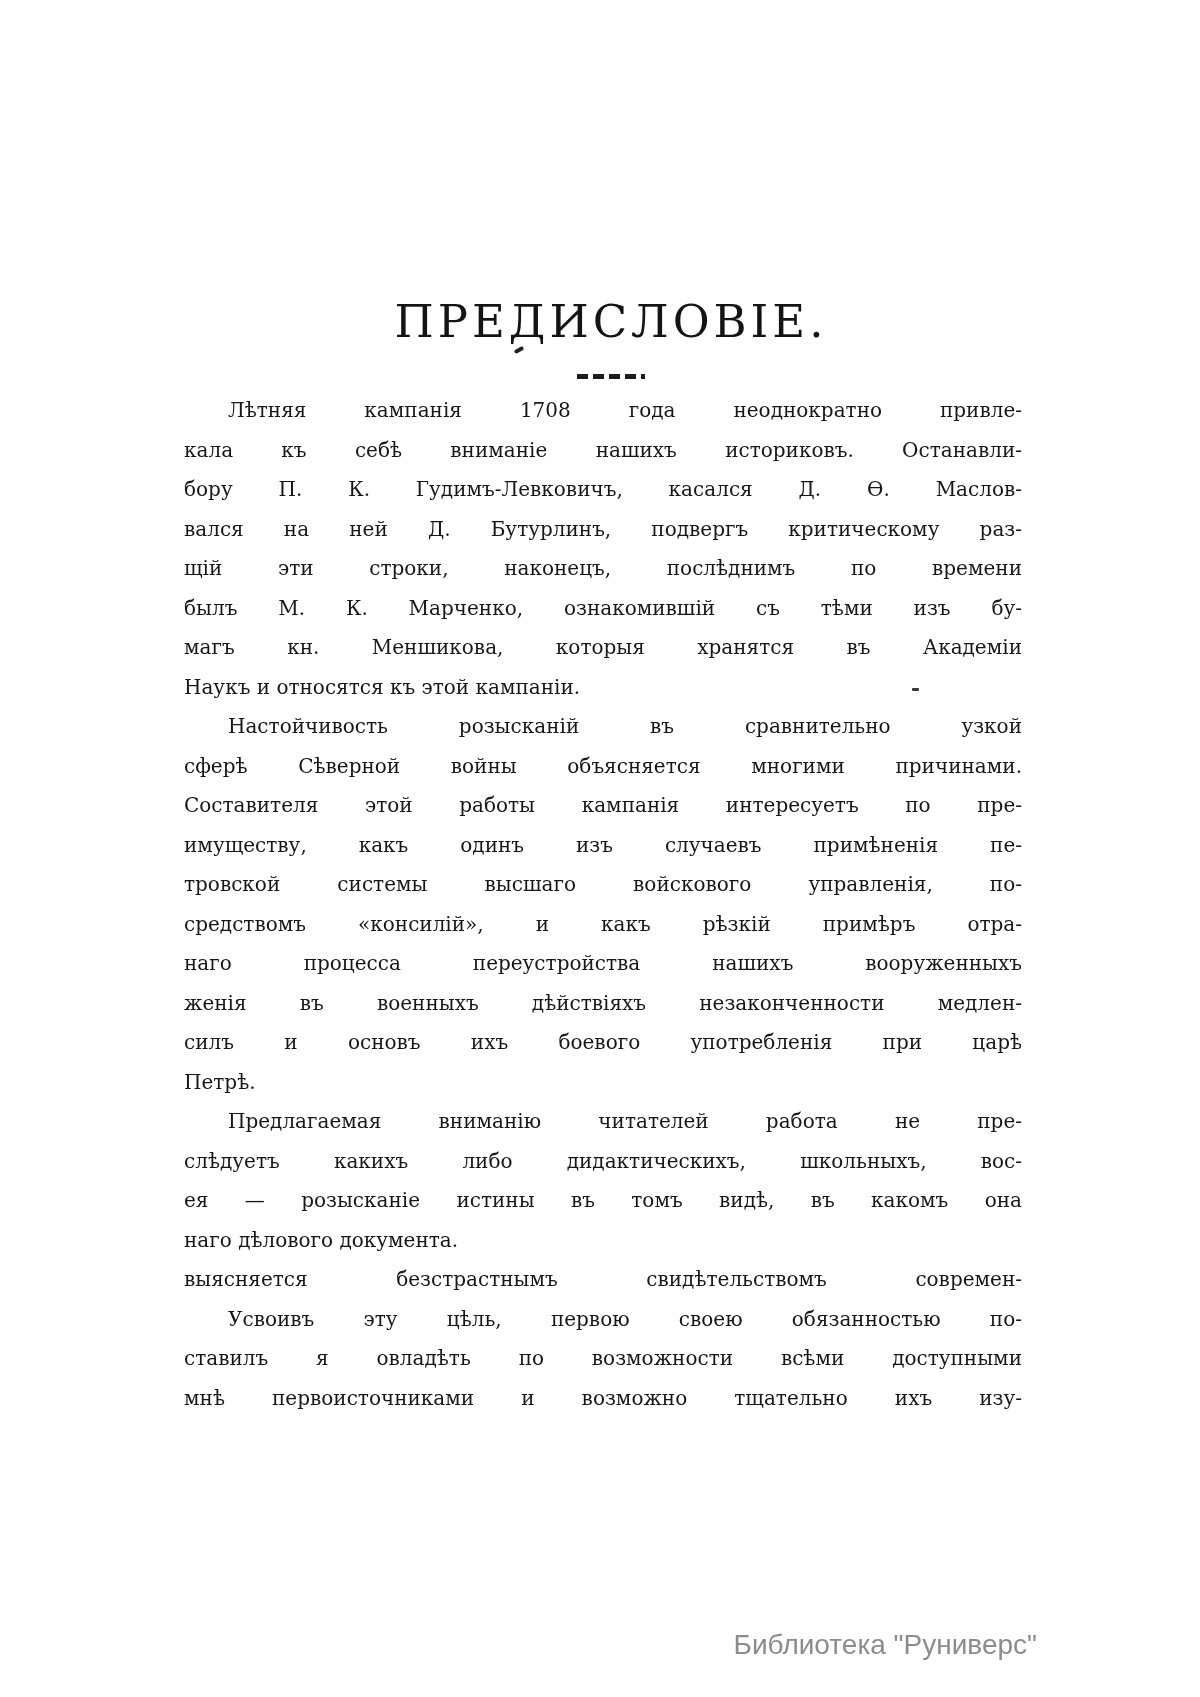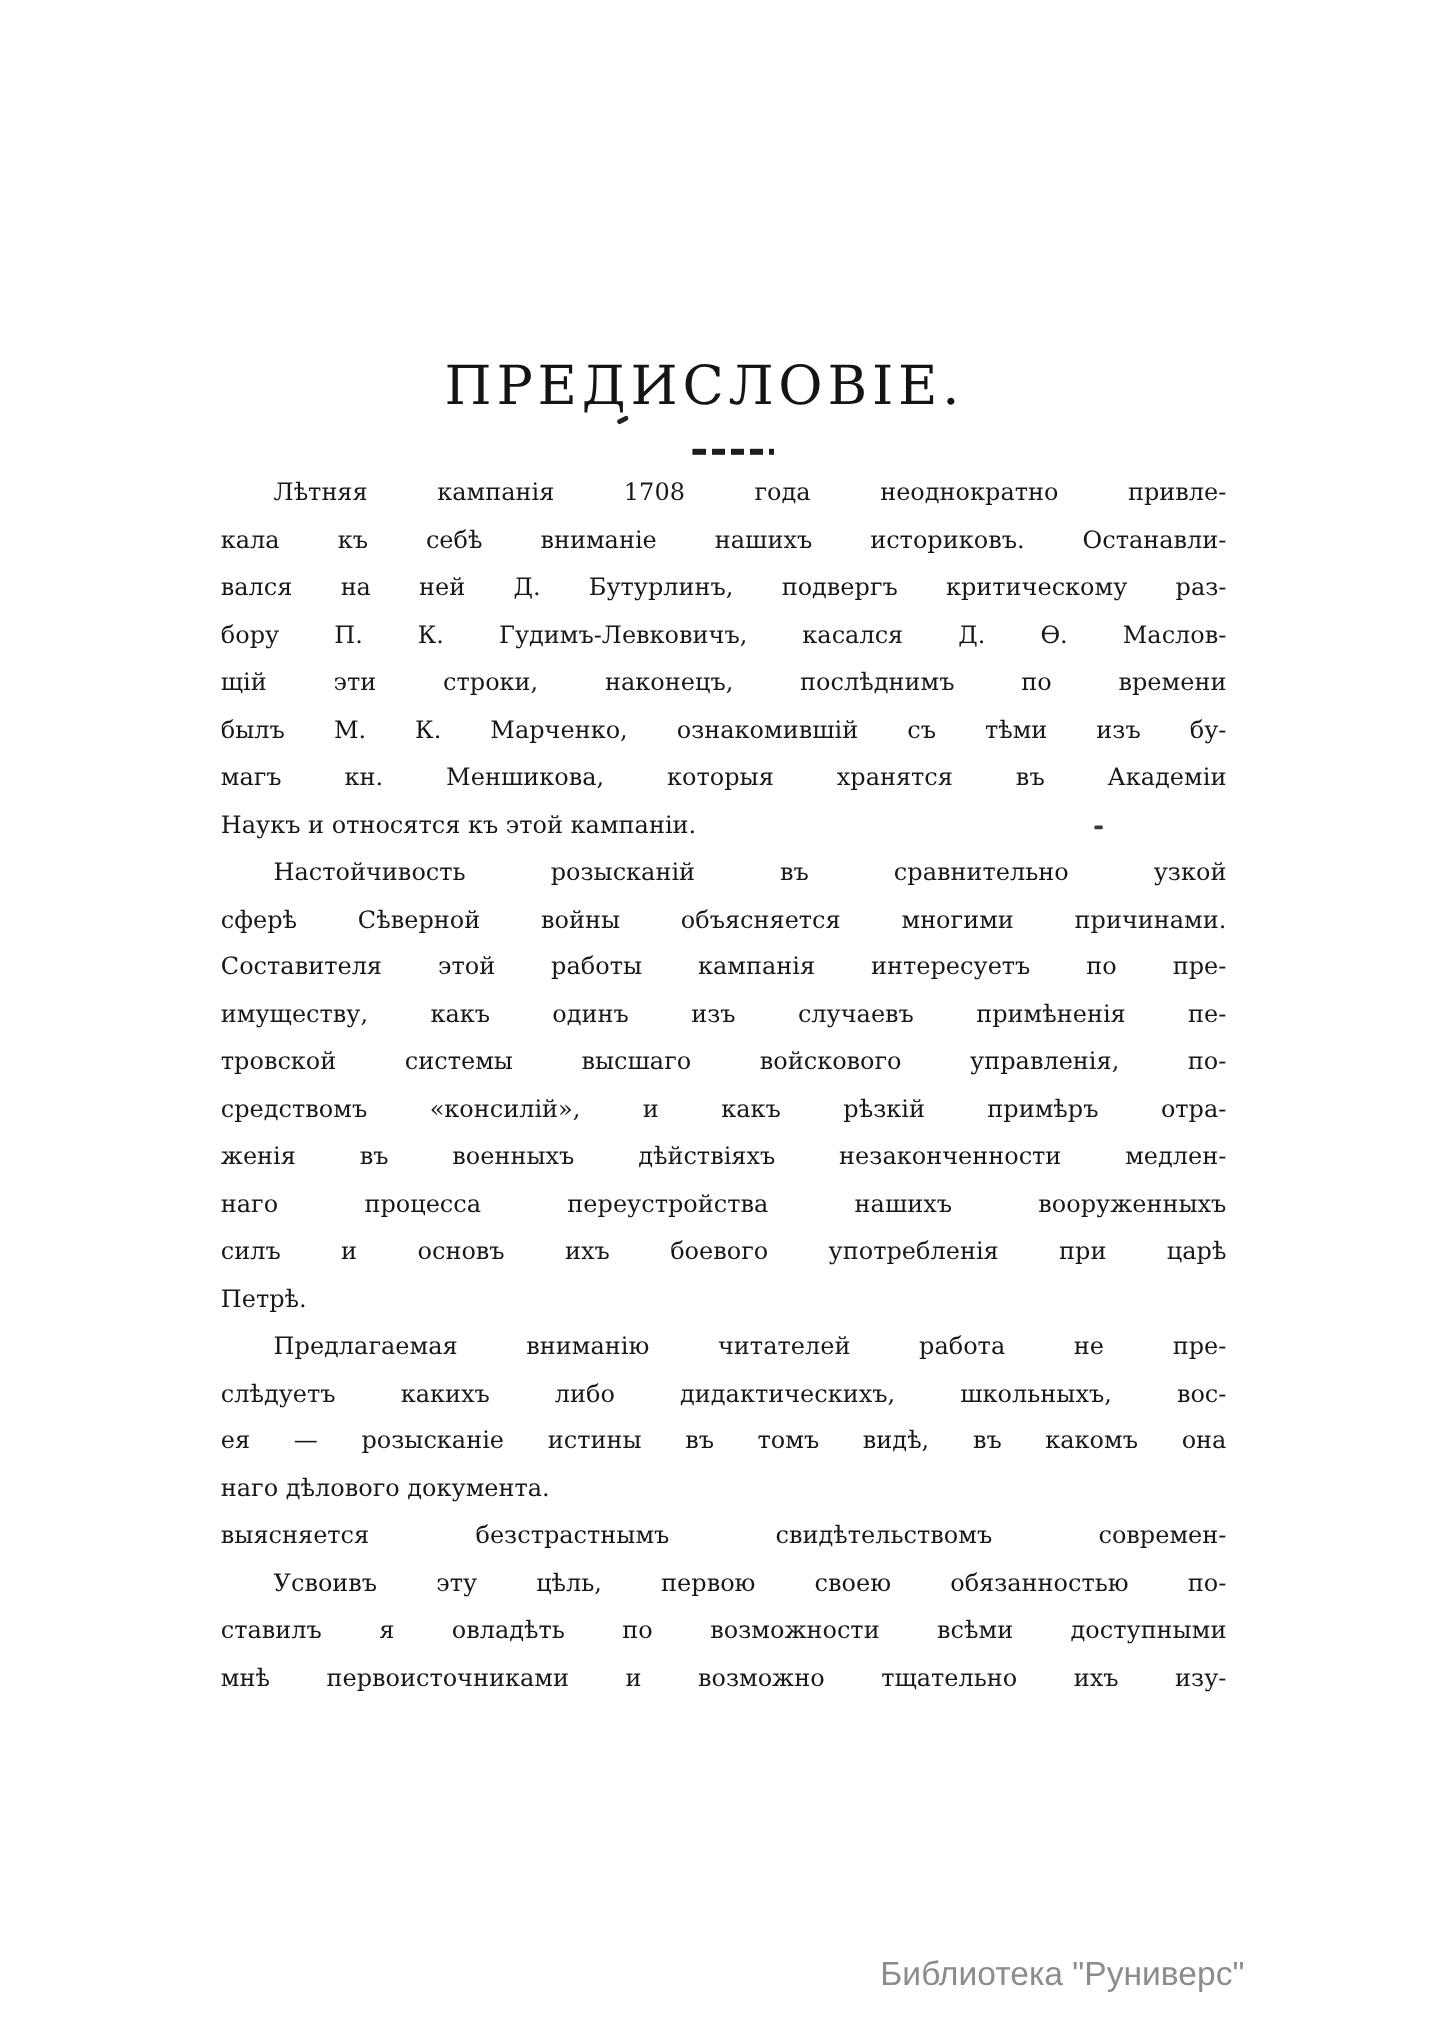--- a/index.html
+++ b/index.html
@@ -11,21 +11,21 @@
     position: relative;
     width: 1200px;
     height: 1697px;
     background: #ffffff;
     overflow: hidden;
     font-family: "DejaVu Serif", "Liberation Serif", serif;
     color: #1c1c1c;
   }
   .title {
     position: absolute;
-    left: 168px;
+    left: 192px;
     top: 297px;
     width: 838px;
     text-align: center;
     font-size: 45px;
     line-height: 50px;
     letter-spacing: 4px;
     color: #141414;
     white-space: nowrap;
   }
   .title-divider {
@@ -91,37 +91,37 @@
 
   <div class="title-divider"></div>
   <div class="ink-speck-comma"></div>
   <div class="ink-speck-dot"></div>
 
   <div class="textblock">
 
     <div class="paragraph">
       <div class="line indent">Лѣтняя кампанія 1708 года неоднократно привле-</div>
       <div class="line">кала къ себѣ вниманіе нашихъ историковъ. Останавли-</div>
+      <div class="line">бору П. К. Гудимъ-Левковичъ, касался Д. Ѳ. Маслов-</div>
       <div class="line">вался на ней Д. Бутурлинъ, подвергъ критическому раз-</div>
-      <div class="line">бору П. К. Гудимъ-Левковичъ, касался Д. Ѳ. Маслов-</div>
       <div class="line">щій эти строки, наконецъ, послѣднимъ по времени</div>
       <div class="line">былъ М. К. Марченко, ознакомившій съ тѣми изъ бу-</div>
       <div class="line">магъ кн. Меншикова, которыя хранятся въ Академіи</div>
       <div class="line endline">Наукъ и относятся къ этой кампаніи.</div>
     </div>
 
     <div class="paragraph">
       <div class="line indent">Настойчивость розысканій въ сравнительно узкой</div>
       <div class="line">сферѣ Сѣверной войны объясняется многими причинами.</div>
       <div class="line">Составителя этой работы кампанія интересуетъ по пре-</div>
       <div class="line">имуществу, какъ одинъ изъ случаевъ примѣненія пе-</div>
       <div class="line">тровской системы высшаго войскового управленія, по-</div>
       <div class="line">средствомъ «консилій», и какъ рѣзкій примѣръ отра-</div>
+      <div class="line">наго процесса переустройства нашихъ вооруженныхъ</div>
       <div class="line">женія въ военныхъ дѣйствіяхъ незаконченности медлен-</div>
-      <div class="line">наго процесса переустройства нашихъ вооруженныхъ</div>
       <div class="line">силъ и основъ ихъ боевого употребленія при царѣ</div>
       <div class="line endline">Петрѣ.</div>
     </div>
 
     <div class="paragraph">
       <div class="line indent">Предлагаемая вниманію читателей работа не пре-</div>
       <div class="line">слѣдуетъ какихъ либо дидактическихъ, школьныхъ, вос-</div>
       <div class="line">ея — розысканіе истины въ томъ видѣ, въ какомъ она</div>
       <div class="line endline">наго дѣлового документа.</div>
       <div class="line">выясняется безстрастнымъ свидѣтельствомъ современ-</div>

